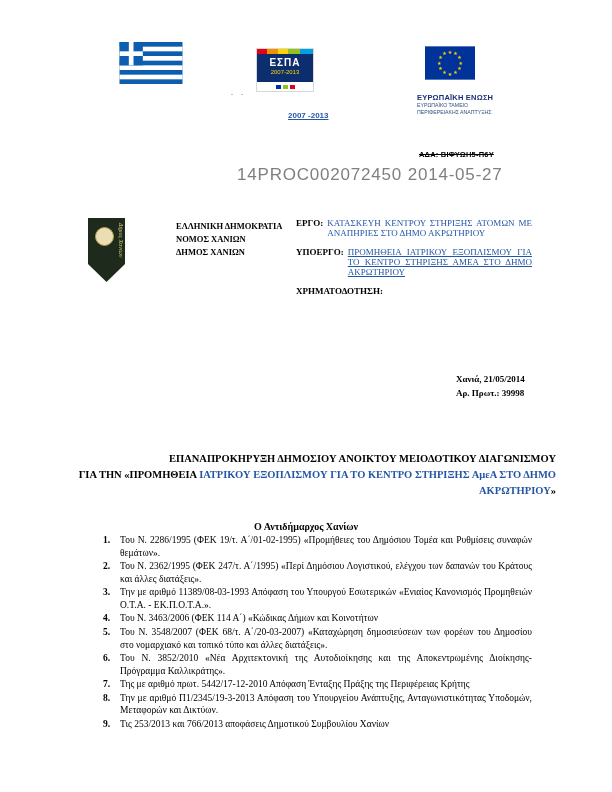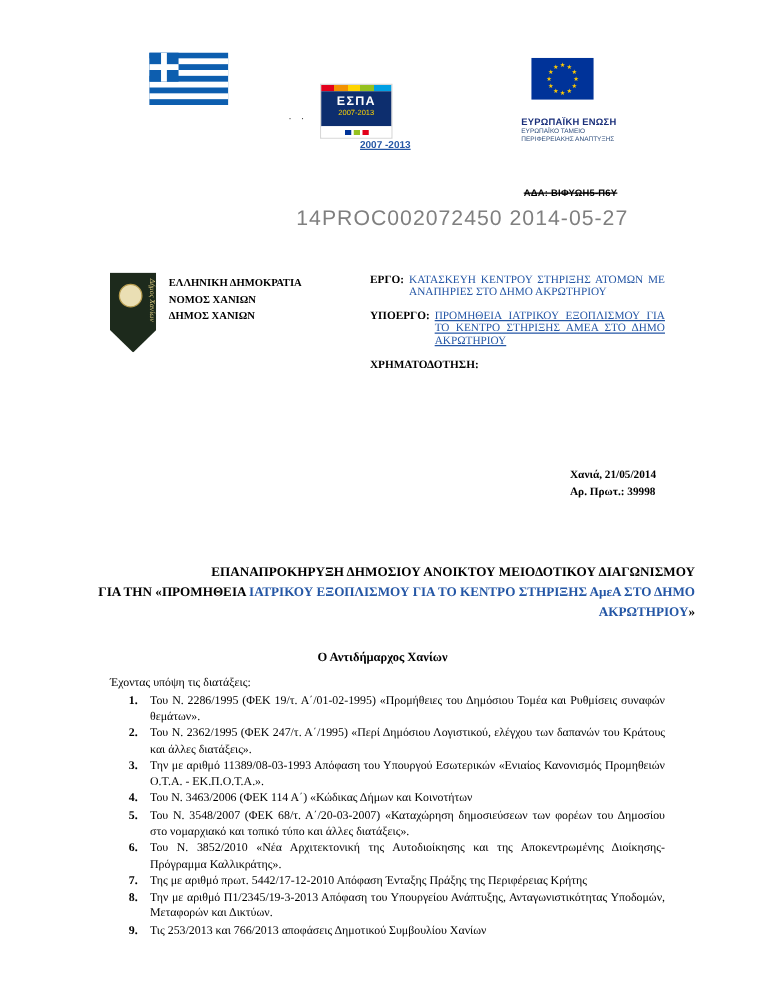--- a/index.html
+++ b/index.html
@@ -5,21 +5,21 @@
   html,body { margin:0; padding:0; background:#ffffff; }
   .page {
     position:relative; width:612px; height:792px; margin:0 auto;
     background:#ffffff; overflow:hidden; color:#000;
     font-family:"Liberation Serif", serif;
   }
 
   
   .greek-flag { position:absolute; left:118px; top:42px; width:66px; height:42px; }
   .espa-logo  { position:absolute; left:256px; top:48px; width:56px; height:42px;
-                border:1px solid #d8d8d8; display:flex; flex-direction:column;margin-top:19px; }
+                border:1px solid #d8d8d8; display:flex; flex-direction:column; }
   .espa-strip { height:5px;
       background:linear-gradient(90deg,#e3001b 0 18%,#f39200 18% 38%,#ffd500 38% 55%,#95c11f 55% 76%,#00a0e4 76% 100%); }
   .espa-main  { flex:1; background:#0d2e6e; color:#fff; text-align:center; padding-top:3px; }
   .espa-name  { font-family:"Liberation Sans", sans-serif; font-weight:bold; font-size:10px; letter-spacing:1px; }
   .espa-years { font-family:"Liberation Sans", sans-serif; font-size:6px; color:#ffd500; margin-top:1px; }
   .espa-foot  { height:9px; background:#fff; display:flex; align-items:center; justify-content:center; gap:2px; }
   .espa-foot i { display:block; width:5px; height:4px; }
   .espa-dots  { position:absolute; left:231px; top:88px; font-size:8px; color:#333; letter-spacing:3px; }
   .espa-caption { position:absolute; left:288px; top:111px; font-family:"Liberation Sans", sans-serif;
                   font-weight:bold; font-size:8px; color:#2456a5;text-decoration:underline; }
@@ -31,21 +31,21 @@
   .eu-sub   { font-size:5.2px; color:#31507f; line-height:1.35; }
 
   
   .ada { position:absolute; left:419px; top:150px; font-family:"Liberation Sans", sans-serif;
          font-weight:bold; font-size:7.5px; text-decoration:line-through; letter-spacing:0.2px; }
   .watermark { position:absolute; left:237px; top:165px; font-family:"Liberation Sans", sans-serif;
                font-size:17px; color:#7f7f7f; letter-spacing:0.8px; white-space:nowrap; }
 
   
   .info-row { position:absolute; left:88px; top:218px; width:444px; display:flex; }
-  .left-col { width:208px; display:flex; }
+  .left-col { width:208px; display:flex;gap:41px; }
   .emblem { position:relative; width:37px; height:64px; background:#1d2a1c; flex:none;
             clip-path:polygon(0 0,100% 0,100% 72%,50% 100%,0 72%); }
   .emblem-circle { position:absolute; left:7px; top:9px; width:17px; height:17px; border-radius:50%;
                    background:#eadfb4; border:1px solid #b89d4f; }
   .emblem-name { position:absolute; right:1px; top:5px; writing-mode:vertical-rl;
                  font-size:6px; font-style:italic; color:#d9c87e; white-space:nowrap; }
   .authority { margin-left:10px; padding-top:2px; font-weight:bold; font-size:8.5px; line-height:1.55; }
 
   .right-col { width:236px; font-size:9px; }
   .hdr-item { display:flex; margin-bottom:9px; }
@@ -161,21 +161,20 @@
     <div>Αρ. Πρωτ.: 39998</div>
   </div>
 
   <div class="content">
     <div class="doc-title">
       <span>ΕΠΑΝΑΠΡΟΚΗΡΥΞΗ ΔΗΜΟΣΙΟΥ ΑΝΟΙΚΤΟΥ ΜΕΙΟΔΟΤΙΚΟΥ ΔΙΑΓΩΝΙΣΜΟΥ</span><br>
       <span>ΓΙΑ ΤΗΝ «ΠΡΟΜΗΘΕΙΑ </span><span class="title-blue">ΙΑΤΡΙΚΟΥ ΕΞΟΠΛΙΣΜΟΥ ΓΙΑ ΤΟ ΚΕΝΤΡΟ ΣΤΗΡΙΞΗΣ ΑμεΑ ΣΤΟ ΔΗΜΟ ΑΚΡΩΤΗΡΙΟΥ</span><span>»</span>
     </div>
 
     <div class="subject">Ο Αντιδήμαρχος Χανίων</div>
-    <div class="intro">Έχοντας υπόψη τις διατάξεις:</div>
 
     <ol class="legal-list">
       <li class="b"><span>Του Ν. 2286/1995 (ΦΕΚ 19/τ. Α΄/01-02-1995) «Προμήθειες του Δημόσιου Τομέα και Ρυθμίσεις συναφών θεμάτων».</span></li>
       <li class="b"><span>Του Ν. 2362/1995 (ΦΕΚ 247/τ. Α΄/1995) «Περί Δημόσιου Λογιστικού, ελέγχου των δαπανών του Κράτους και άλλες διατάξεις».</span></li>
       <li class="b"><span>Την με αριθμό 11389/08-03-1993 Απόφαση του Υπουργού Εσωτερικών «Ενιαίος Κανονισμός Προμηθειών Ο.Τ.Α. - ΕΚ.Π.Ο.Τ.Α.».</span></li>
       <li><span>Του Ν. 3463/2006 (ΦΕΚ 114 Α΄) «Κώδικας Δήμων και Κοινοτήτων</span></li>
       <li class="b"><span>Του Ν. 3548/2007 (ΦΕΚ 68/τ. Α΄/20-03-2007) «Καταχώρηση δημοσιεύσεων  των φορέων του Δημοσίου στο νομαρχιακό και τοπικό τύπο και άλλες διατάξεις».</span></li>
       <li class="b"><span>Του Ν. 3852/2010 «Νέα Αρχιτεκτονική της Αυτοδιοίκησης και της Αποκεντρωμένης Διοίκησης-Πρόγραμμα Καλλικράτης».</span></li>
       <li><span>Της με αριθμό πρωτ. 5442/17-12-2010 Απόφαση Ένταξης Πράξης της Περιφέρειας Κρήτης</span></li>
       <li><span>Την με αριθμό Π1/2345/19-3-2013 Απόφαση του Υπουργείου Ανάπτυξης, Ανταγωνιστικότητας Υποδομών, Μεταφορών και Δικτύων.</span></li>

